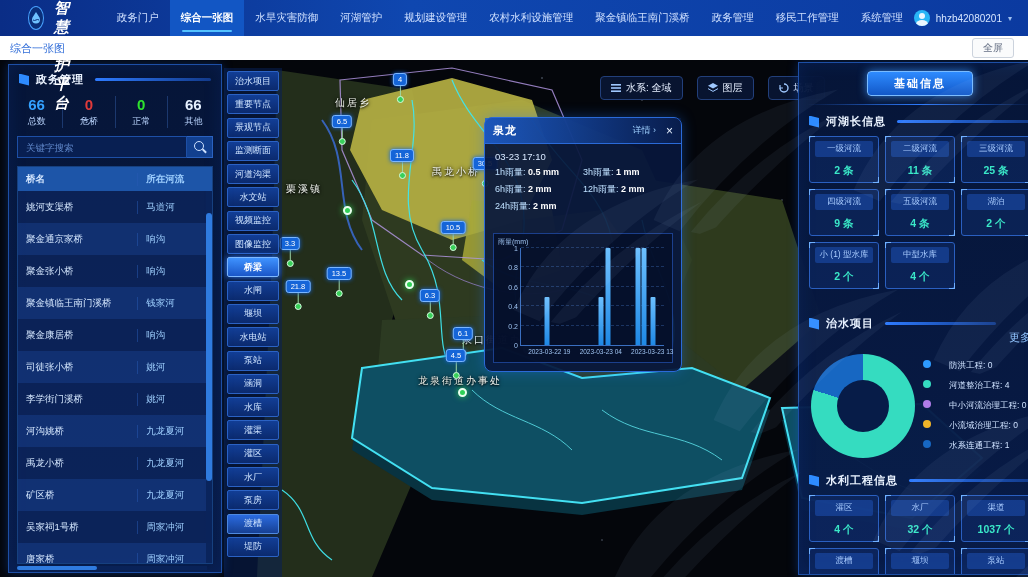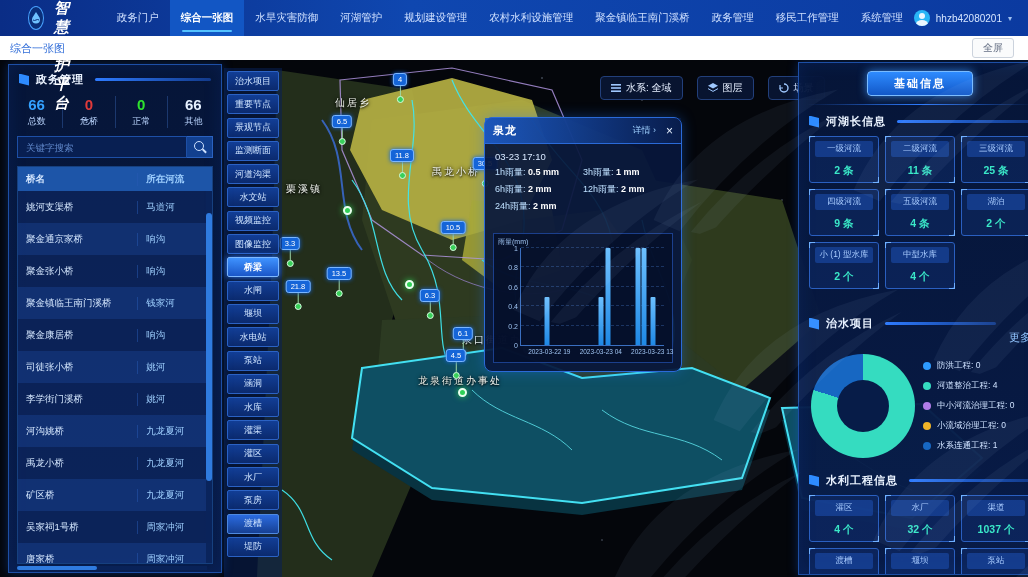--- a/index.html
+++ b/index.html
@@ -143,21 +143,21 @@
   .cell::before { left:-1px; top:-1px; border-width:1px 0 0 1px; }
   .cell::after { right:-1px; bottom:-1px; border-width:0 1px 1px 0; }
   .cell .cl { display:block; color:#a9ccff; font-size:8.5px; background:rgba(30,80,180,.55);
     border-radius:2px; padding:2px 0; margin:1px 3px 3px; white-space:nowrap; overflow:hidden; }
   .cell .cv { color:#3ae8c8; font-size:10.5px; font-weight:bold; }
   .donut-row { display:flex; align-items:center; padding:4px 8px 8px; gap:8px; }
   .donut { width:104px; height:104px; border-radius:50%; position:relative; flex:none; margin-left:4px; }
   .donut .hole { position:absolute; left:26px; top:26px; width:52px; height:52px; border-radius:50%;
     background:#071c48; }
   .legend { display:flex; flex-direction:column; gap:8px; }
-  .lg-item { display:flex; align-items:center; gap:6px; color:#cfe2ff; font-size:8.5px; white-space:nowrap; }
+  .lg-item { display:flex; align-items:flex-start; gap:18px; color:#cfe2ff; font-size:8.5px; white-space:nowrap; }
   .lg-dot { width:8px; height:8px; border-radius:50%; flex:none; }
   .rp-scroll { position:absolute; right:1px; top:60px; bottom:6px; width:5px; background:rgba(120,170,255,.18); }
   .rp-scroll .thumb { position:absolute; top:4px; width:5px; height:90px; background:#8fbaff; border-radius:2px; }
 
   
   .wm { position:absolute; pointer-events:none; opacity:.055; z-index:60; }
 </style>
 </head>
 <body>
 

